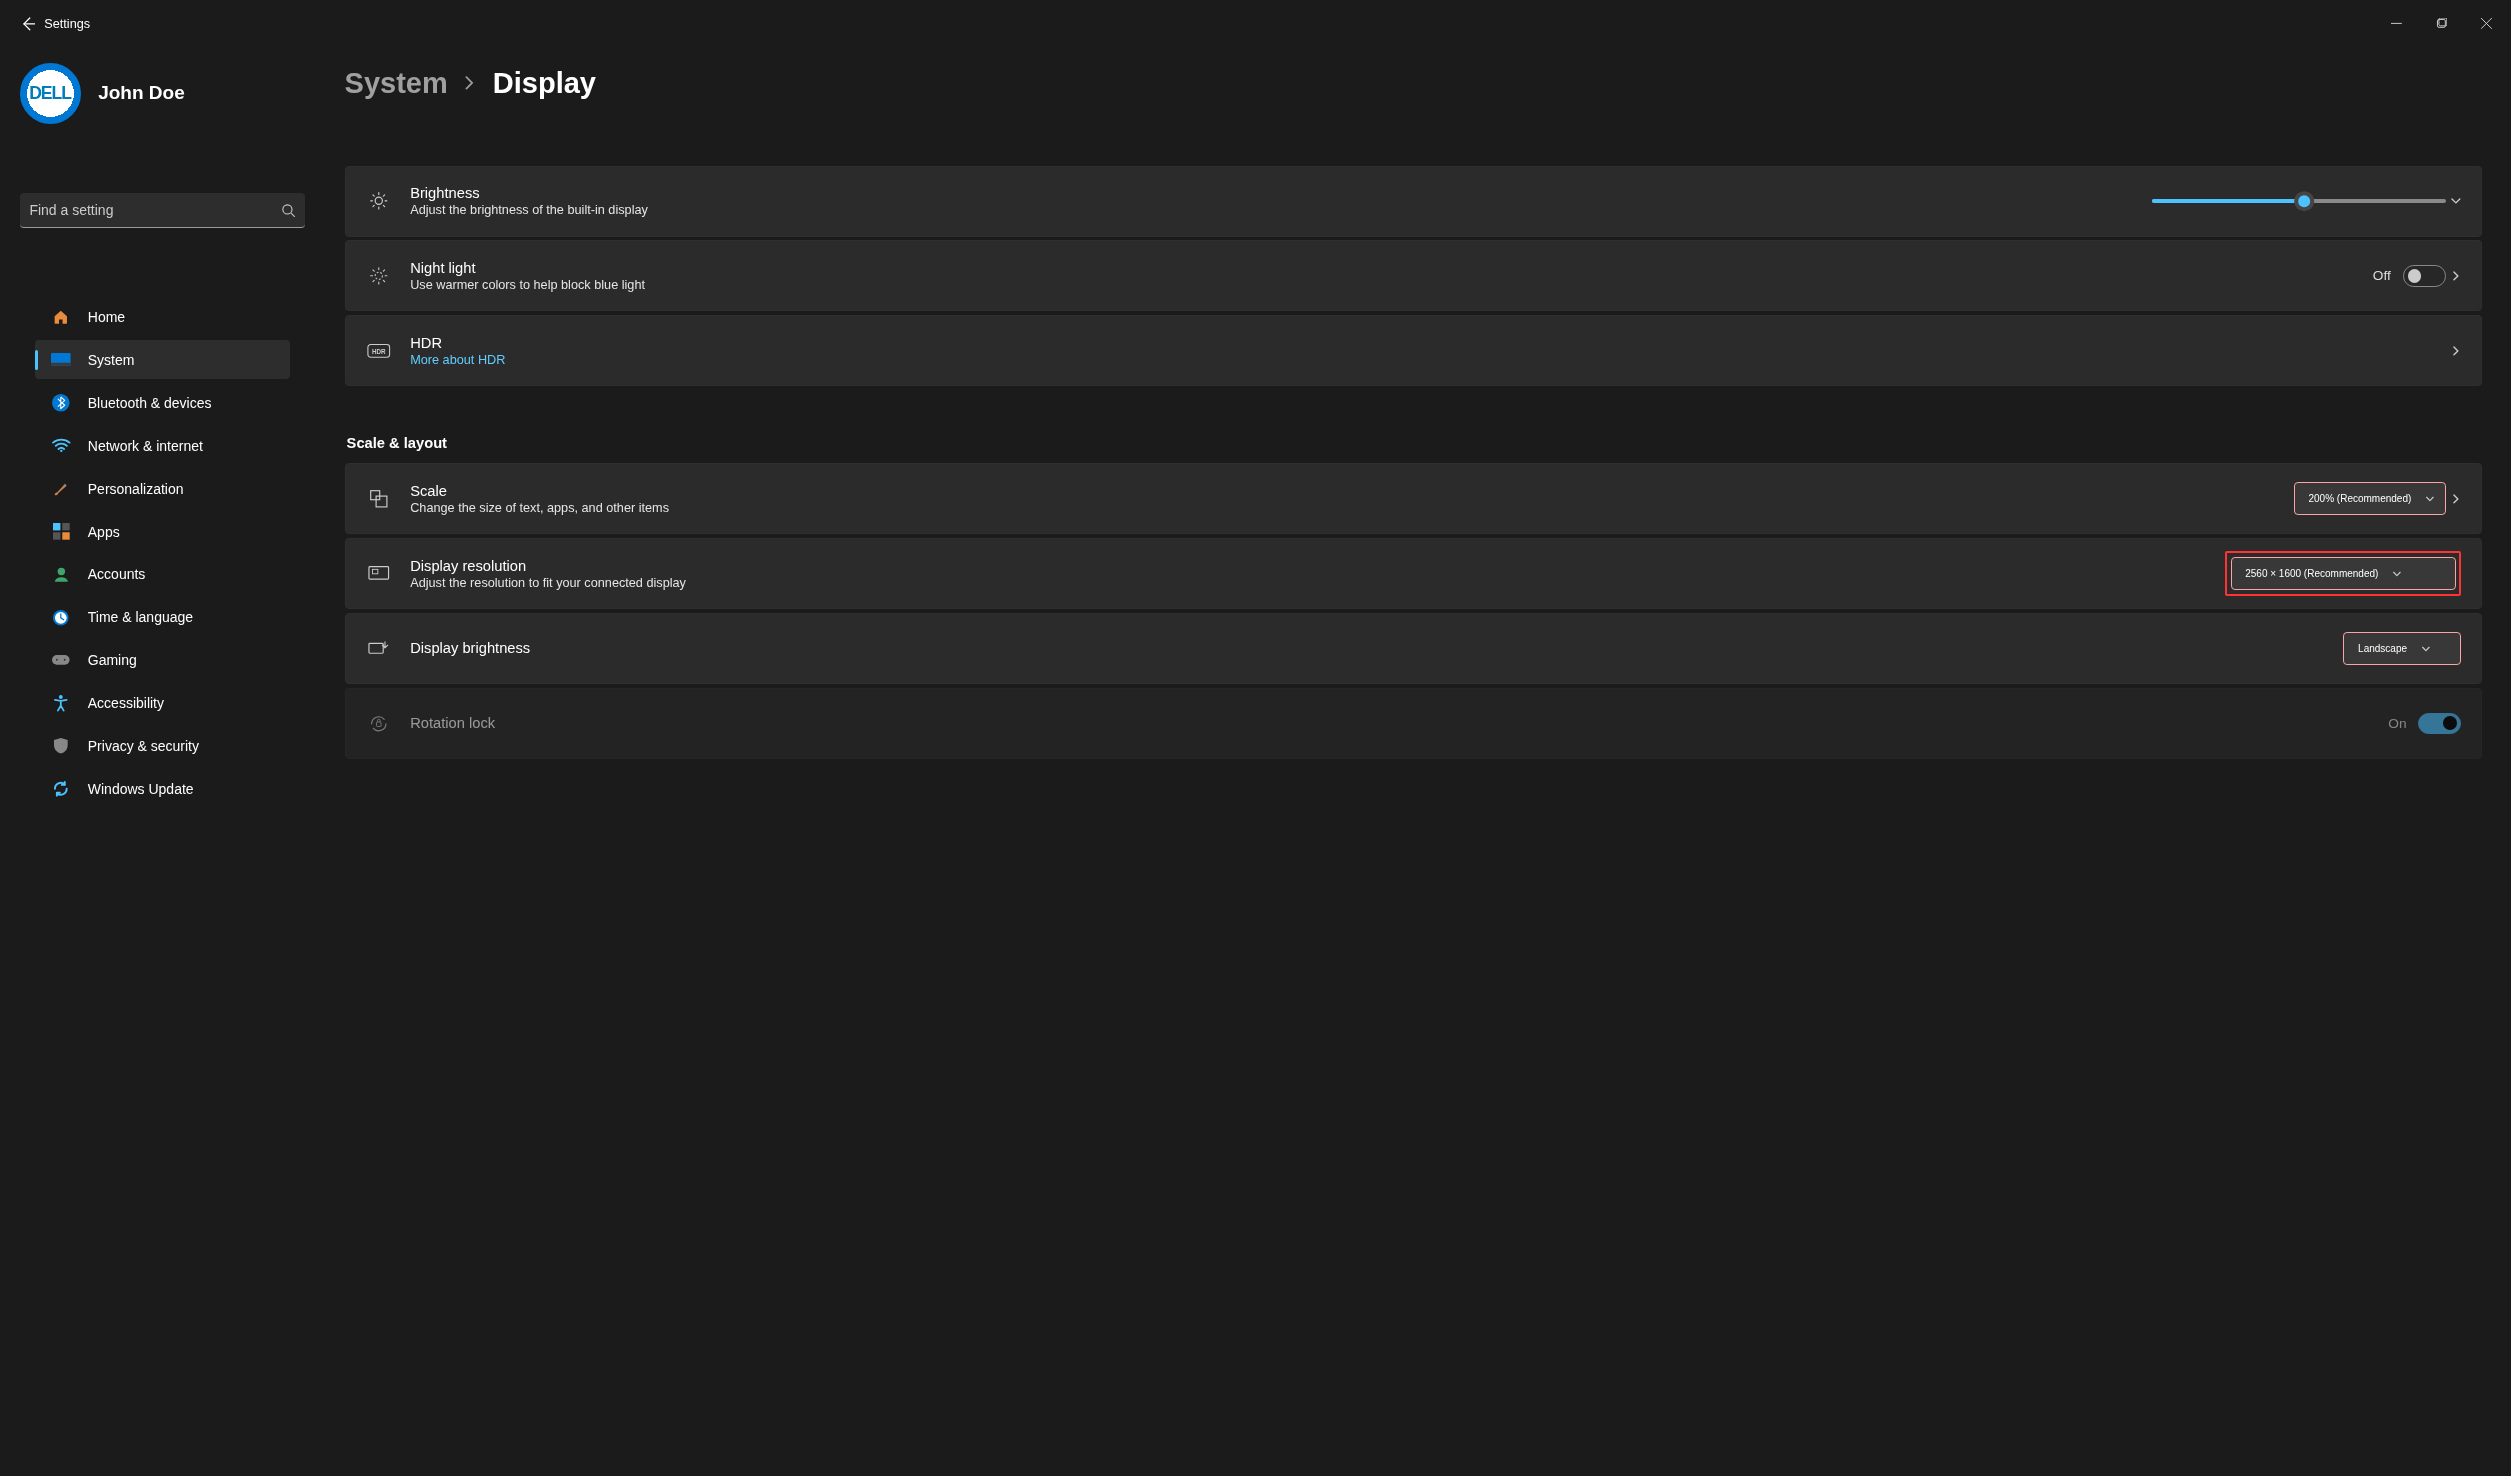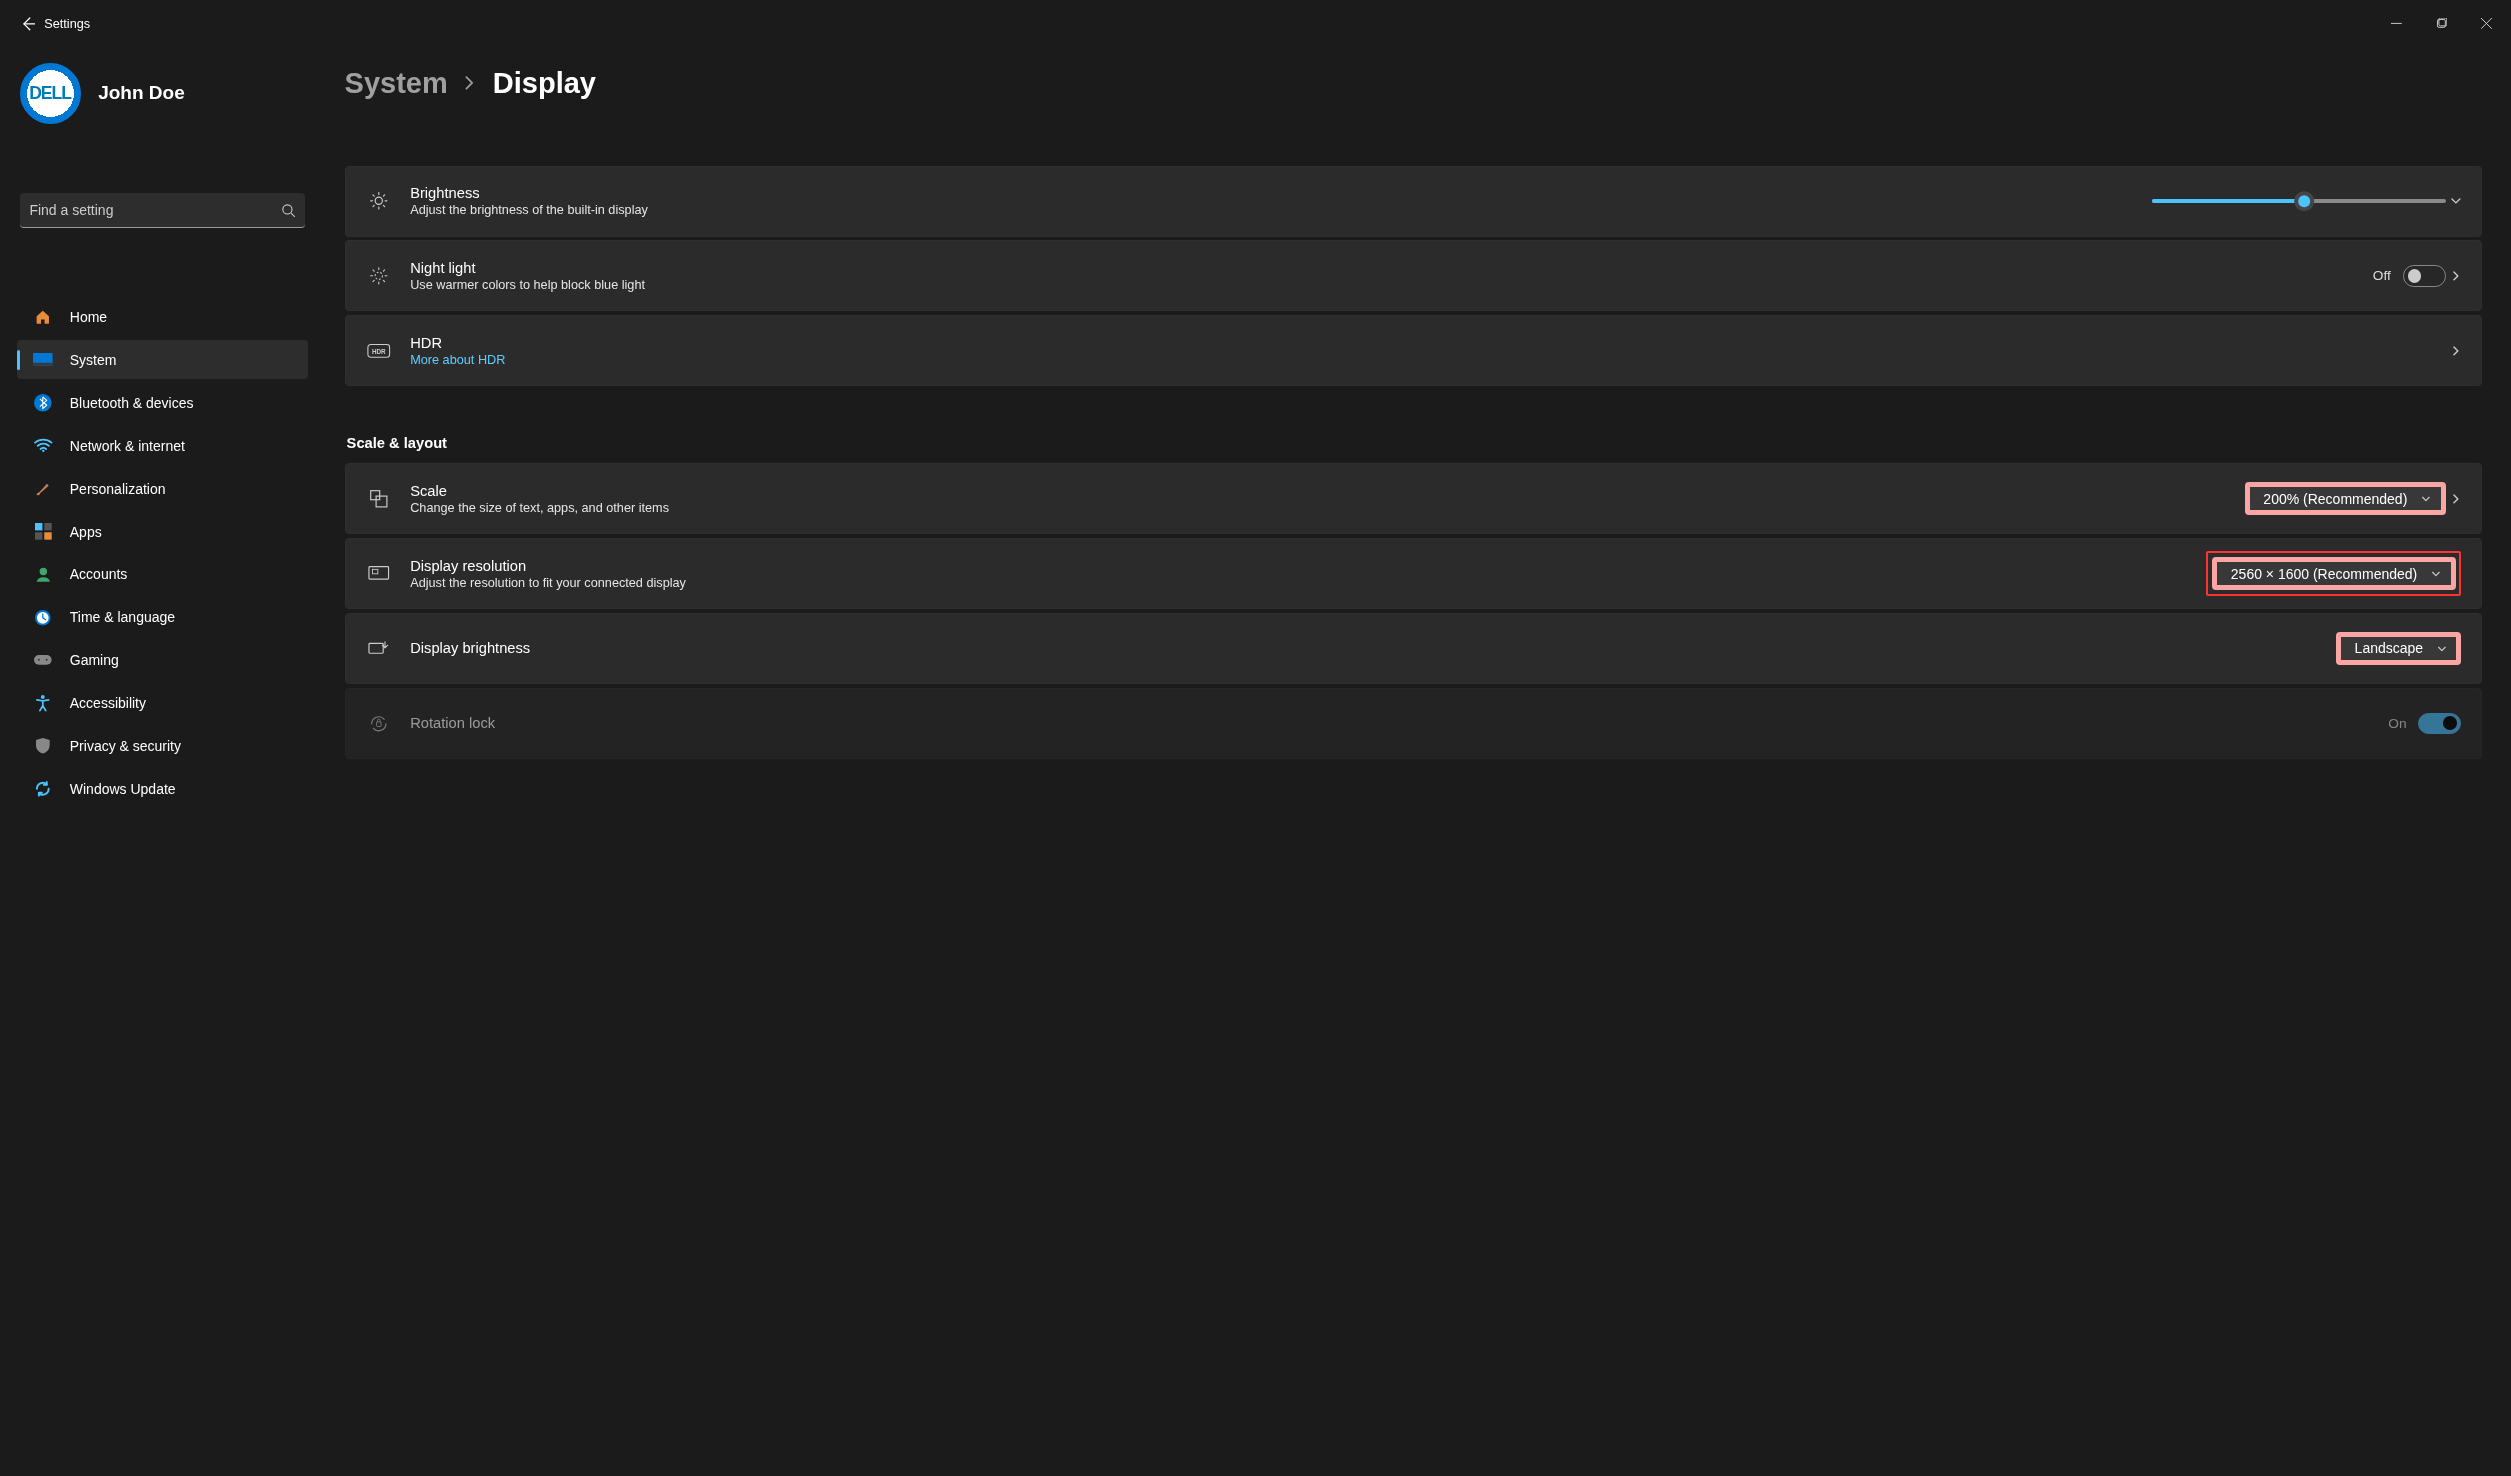--- a/index.html
+++ b/index.html
@@ -58,21 +58,21 @@
     border-bottom: 1px solid #9a9a9a;
     height: 35px; padding: 0 9.8px;
   }
   .search input {
     flex: 1; background: transparent; border: none; outline: none;
     color: #ccc; font-size: 14px;
   }
   .search input::placeholder { color: #ccc; }
   .search-icon { color: #ccc; }
 
-  .nav { flex: 1; overflow: auto; padding: 0 5px; }
+  .nav { flex: 1; overflow: auto; padding: 0 23px; }
   .nav-item {
     display: flex; align-items: center; gap: 15.7px;
     height: 39px; padding: 0 15.7px; margin: 3.9px 11.8px;
     border-radius: 3.9px; color: #fff; font-size: 14px;
     cursor: pointer;
   }
   .nav-item.active { background: #2d2d2d; position: relative; }
   .nav-item.active::before {
     content: ""; position: absolute; left: 0; top: 9.8px; bottom: 9.8px;
     width: 2.9px; background: #4cc2ff; border-radius: 2.9px;
@@ -121,23 +121,23 @@
 
   
   .toggle-row { display:flex; align-items:center; gap:11.8px; color:#ddd; font-size:13.7px;}
   .toggle { width: 43px; height:21.6px; border-radius:10.8px; background:#272727; border:1px solid #888; position:relative; }
   .toggle::after{ content:""; position:absolute; width:13.7px; height:13.7px; background:#ccc; border-radius:50%; top:2.9px; left:3.9px;}
   .toggle.on { background:#4cc2ff; border-color:#4cc2ff;}
   .toggle.on::after{ background:#000; left:auto; right:3.9px;}
 
   
   .dropdown {
-    background: #383838; border:5px solid #fca5a5; border-radius:3.9px;
+    background: #383838; border:1px solid #fca5a5; border-radius:3.9px;
     height:33px; padding:0 9.8px 0 13.7px; display:flex; align-items:center; gap:13.7px;
-    font-size:14px; color:#fff; cursor:pointer;
+    font-size:10px; color:#fff; cursor:pointer;
   }
   .dropdown .dd-chevron { font-size:10.8px; color:#ccc;}
 
   .highlight-red { box-shadow: inset 0 0 0 2px #f33; padding: 3.9px; border-radius:2px;}
   .highlight-red .dropdown { margin: 2px; }
 
   .section-gap { height: 25.5px; }
 
   
   svg { display:block; }

